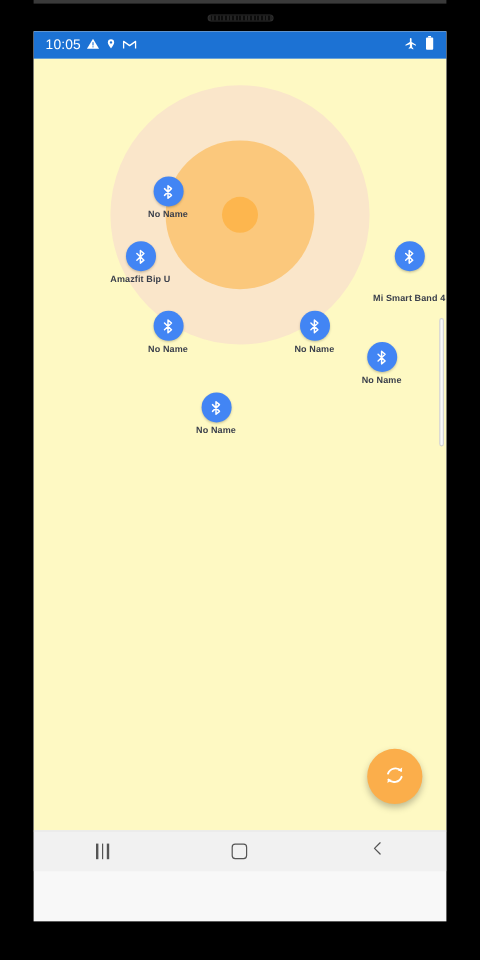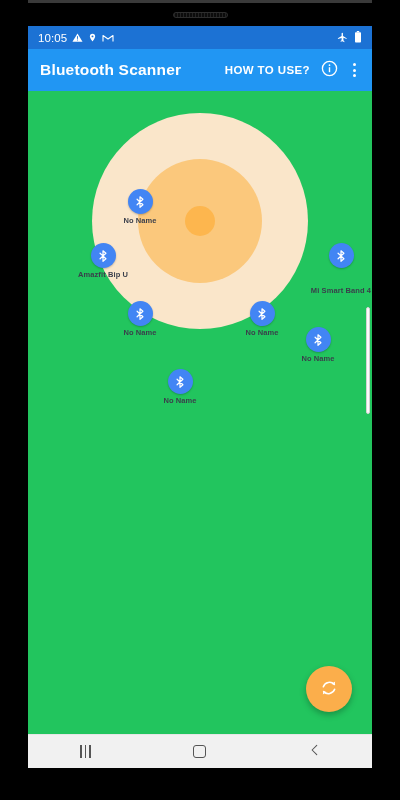--- a/index.html
+++ b/index.html
@@ -69,21 +69,21 @@
   #app-title { font-size:15.5px; font-weight:bold; letter-spacing:.2px; }
   #app-actions { margin-left:auto; display:flex; align-items:center; gap:11px; }
   #how-to-use { font-size:11.5px; font-weight:bold; letter-spacing:.4px; }
   #overflow-menu { display:flex; flex-direction:column; gap:2.5px; padding:3px 4px; }
   .dot { width:3px; height:3px; border-radius:50%; background:#fff; }
 
   
   #content {
     position:relative;
     width:100%; height:643px;
-    background:#22c55e;
+    background:#fef9c3;
   }
   #radar { position:absolute; left:0; top:0; width:100%; height:100%; }
 
   .ring {
     position:absolute;
     border-radius:50%;
     transform:translate(-50%,-50%);
   }
   #ring-outer { width:216px; height:216px; background:#FAE6CA; }
   #ring-mid   { width:124px; height:124px; background:#FBC87C; }
@@ -193,54 +193,36 @@
         </span>
         <span class="sb-icon">
           <svg width="8" height="12" viewBox="0 0 12 20">
               <rect x="4" y="0" width="4" height="2" fill="#fff"></rect>
               <rect x="1" y="2" width="10" height="17" rx="1.4" fill="#fff"></rect>
             </svg>
         </span>
       </div>
     </div>
 
-    <div id="app-bar">
-      <span id="app-title">Bluetooth Scanner</span>
-      <div id="app-actions">
-        <span id="how-to-use">HOW TO USE?</span>
-        <span>
-          <svg width="17" height="17" viewBox="0 0 24 24">
-              <circle cx="12" cy="12" r="10" fill="none" stroke="#fff" stroke-width="1.9"></circle>
-              <rect x="11" y="10.2" width="2" height="7" fill="#fff"></rect>
-              <circle cx="12" cy="7.3" r="1.2" fill="#fff"></circle>
-            </svg>
-        </span>
-        <span id="overflow-menu">
-          <span class="dot"></span>
-          <span class="dot"></span>
-          <span class="dot"></span>
-        </span>
-      </div>
-    </div>
 
     <div id="content">
       <div id="radar">
         <div class="ring" id="ring-outer" style="width: 216px; height: 216px; background: rgb(250, 230, 202); left: 172px; top: 130px;"></div>
         <div class="ring" id="ring-mid" style="width: 124px; height: 124px; background: rgb(251, 200, 124); left: 172px; top: 130px;"></div>
         <div class="ring" id="ring-core" style="width: 30px; height: 30px; background: rgb(253, 182, 78); left: 172px; top: 130px;"></div>
         <div id="device-layer">
             <div class="device" style="left: 112px; top: 98px;">
               <div class="device-pin" style="background: rgb(66, 133, 244);">
                 <svg width="14" height="14" viewBox="0 0 24 24">
                   <path d="M7 7.2 L17 16.8 L12 21 V3 L17 7.2 L7 16.8" fill="none" stroke="#fff" stroke-width="2.1" stroke-linecap="round" stroke-linejoin="round"></path>
                 </svg>
               </div>
               <div class="device-label">No Name</div>
             </div>
-            <div class="device" style="left: 75px; top: 152px;">
+            <div class="device" style="left: 89px; top: 152px;">
               <div class="device-pin" style="background: rgb(66, 133, 244);">
                 <svg width="14" height="14" viewBox="0 0 24 24">
                   <path d="M7 7.2 L17 16.8 L12 21 V3 L17 7.2 L7 16.8" fill="none" stroke="#fff" stroke-width="2.1" stroke-linecap="round" stroke-linejoin="round"></path>
                 </svg>
               </div>
               <div class="device-label">Amazfit Bip U</div>
             </div>
             <div class="device" style="left: 313px; top: 152px; gap: 16px;">
               <div class="device-pin" style="background: rgb(66, 133, 244);">
                 <svg width="14" height="14" viewBox="0 0 24 24">

